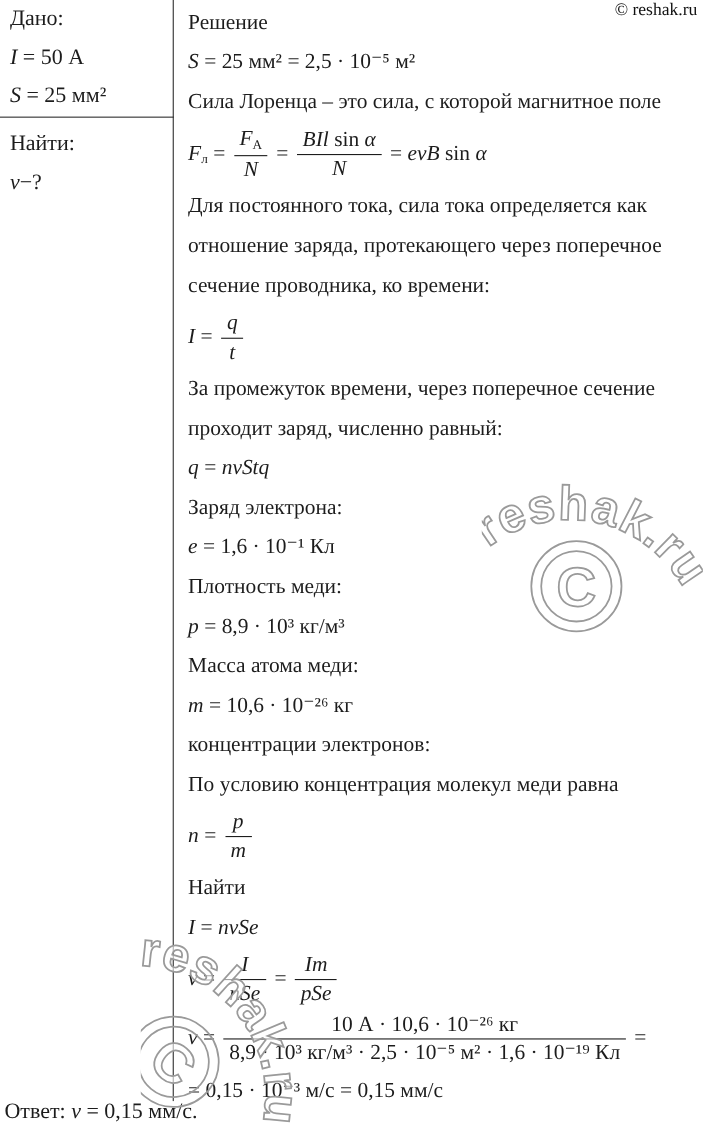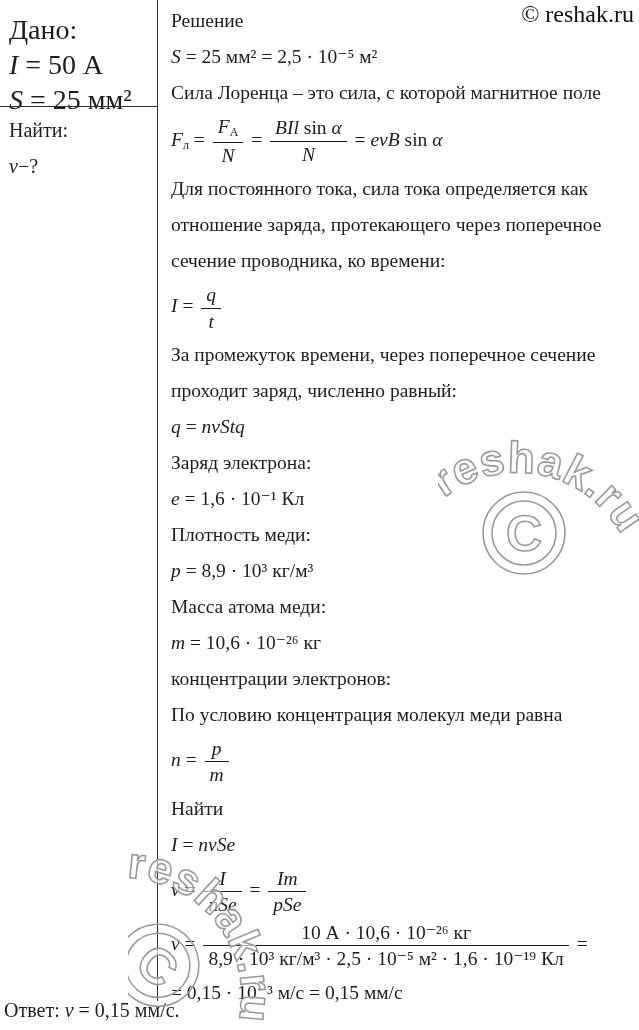--- a/index.html
+++ b/index.html
@@ -2,27 +2,27 @@
 <html><head>
 <meta charset="utf-8">
 <style>
   * { margin:0; padding:0; box-sizing:border-box; }
   html,body { background:#fff; }
   .page {
     position:relative; width:639px; height:1030px; background:#ffffff;
     font-family:"Liberation Serif","DejaVu Serif","DejaVu Sans",serif;
     color:#1c1c1c; overflow:hidden;
   }
-  .left-col { position:absolute; left:9px; top:12px; width:142px; font-size:28px; }
+  .left-col { position:absolute; left:9px; top:0; width:142px; font-size:20px; }
   .left-col .row { line-height:35px; white-space:nowrap; }
   .find-col { position:absolute; left:9px; top:112px; width:142px; font-size:20px; }
   .find-col .row { line-height:36px; white-space:nowrap; }
   .vdiv { position:absolute; left:157px; top:0; width:1px; height:1001px; background:#2e2e2e; }
   .hsep { position:absolute; left:0; top:106px; width:158px; height:1px; background:#2e2e2e; }
-  .copyright { position:absolute; top:1px; right:5px; font-size:24px; color:#111; }
+  .copyright { position:absolute; top:1px; right:5px; font-size:16px; color:#111; }
   .right-col { position:absolute; left:171px; top:3px; width:465px; font-size:19.5px; }
   .t-line { line-height:36px; white-space:nowrap; }
   .f-line { line-height:36px; white-space:nowrap; }
   .fr-line { margin:4px 0; white-space:nowrap; }
   .it { font-style:italic; }
   .sub { font-size:0.62em; vertical-align:-0.28em; }
   .frac { display:inline-block; vertical-align:middle; text-align:center; margin:0 3px; line-height:1.1; }
   .frac .num { display:block; border-bottom:1.5px solid #1c1c1c; padding:1px 5px 2px; }
   .frac .den { display:block; padding:2px 5px 1px; }
   .answer { position:absolute; left:4px; top:999px; font-size:20px; white-space:nowrap; }

